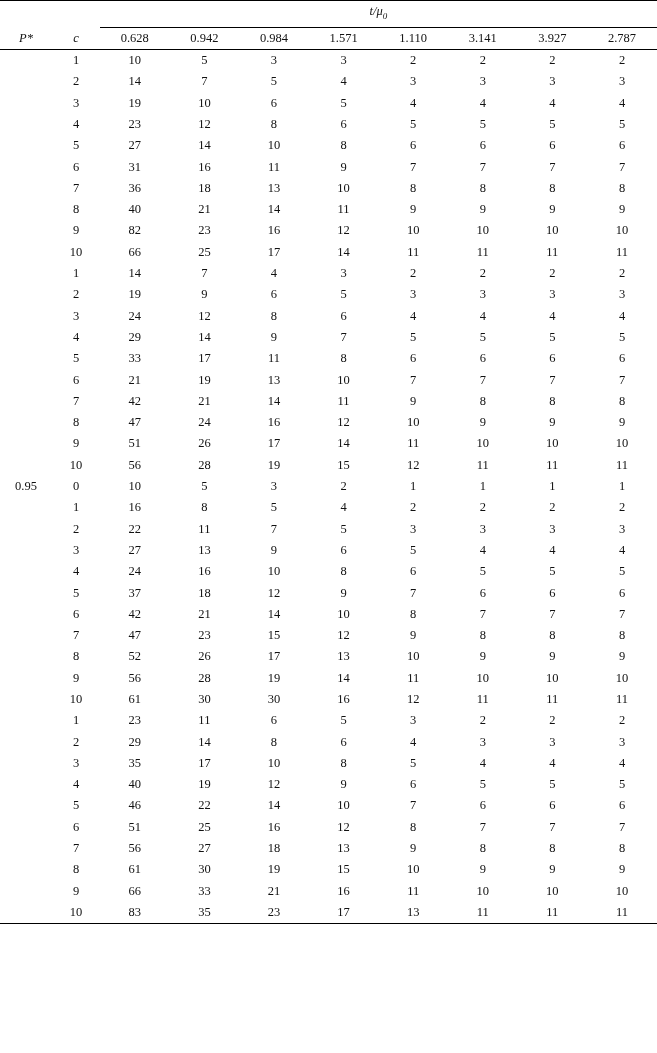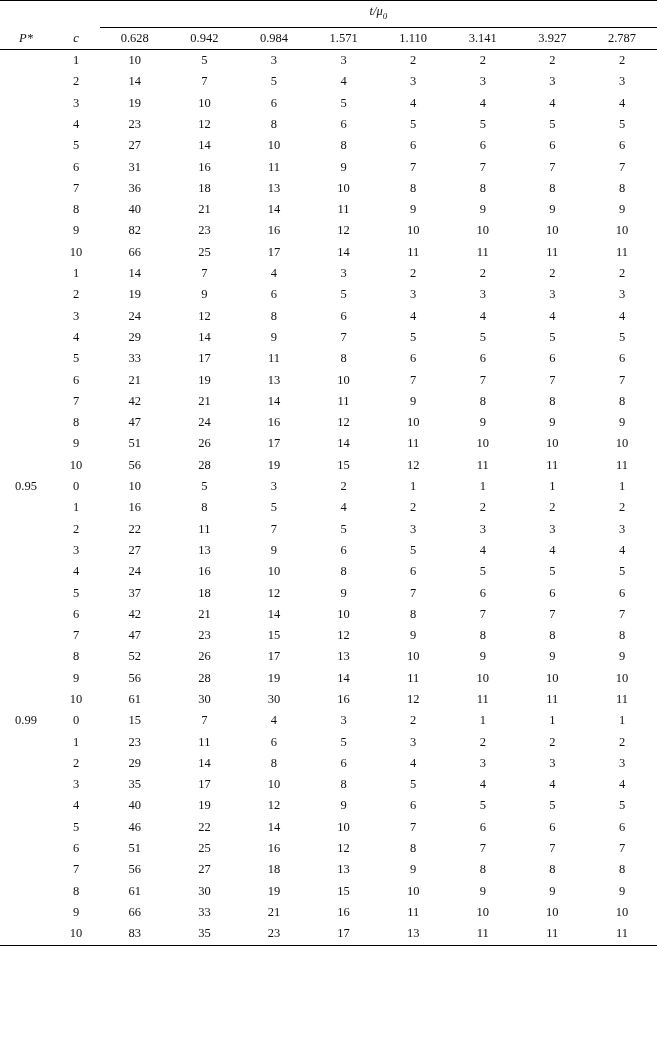--- a/index.html
+++ b/index.html
@@ -475,32 +475,20 @@
           <td>61</td>
           <td>30</td>
           <td>30</td>
           <td>16</td>
           <td>12</td>
           <td>11</td>
           <td>11</td>
           <td>11</td>
         </tr>
         <tr>
-          <td class="pstar">0.99</td>
-          <td class="cval">0</td>
-          <td>15</td>
-          <td>7</td>
-          <td>4</td>
-          <td>3</td>
-          <td>2</td>
-          <td>1</td>
-          <td>1</td>
-          <td>1</td>
-        </tr>
-        <tr>
           <td class="pstar"></td>
           <td class="cval">1</td>
           <td>23</td>
           <td>11</td>
           <td>6</td>
           <td>5</td>
           <td>3</td>
           <td>2</td>
           <td>2</td>
           <td>2</td>

